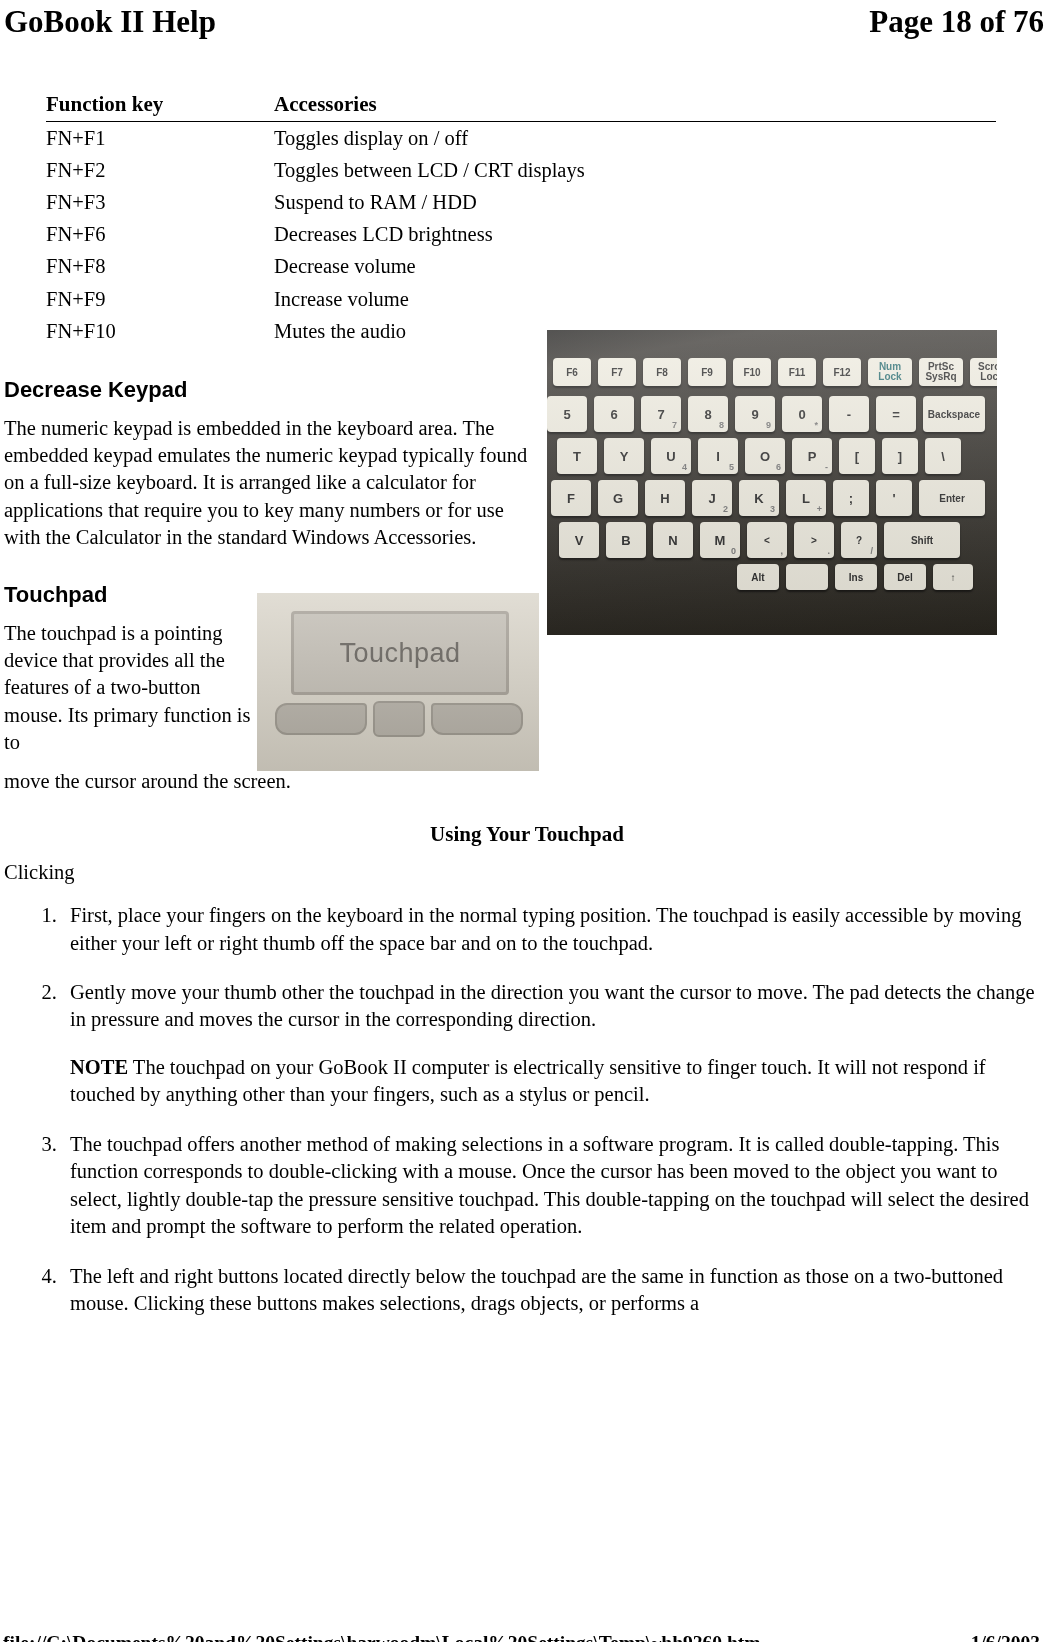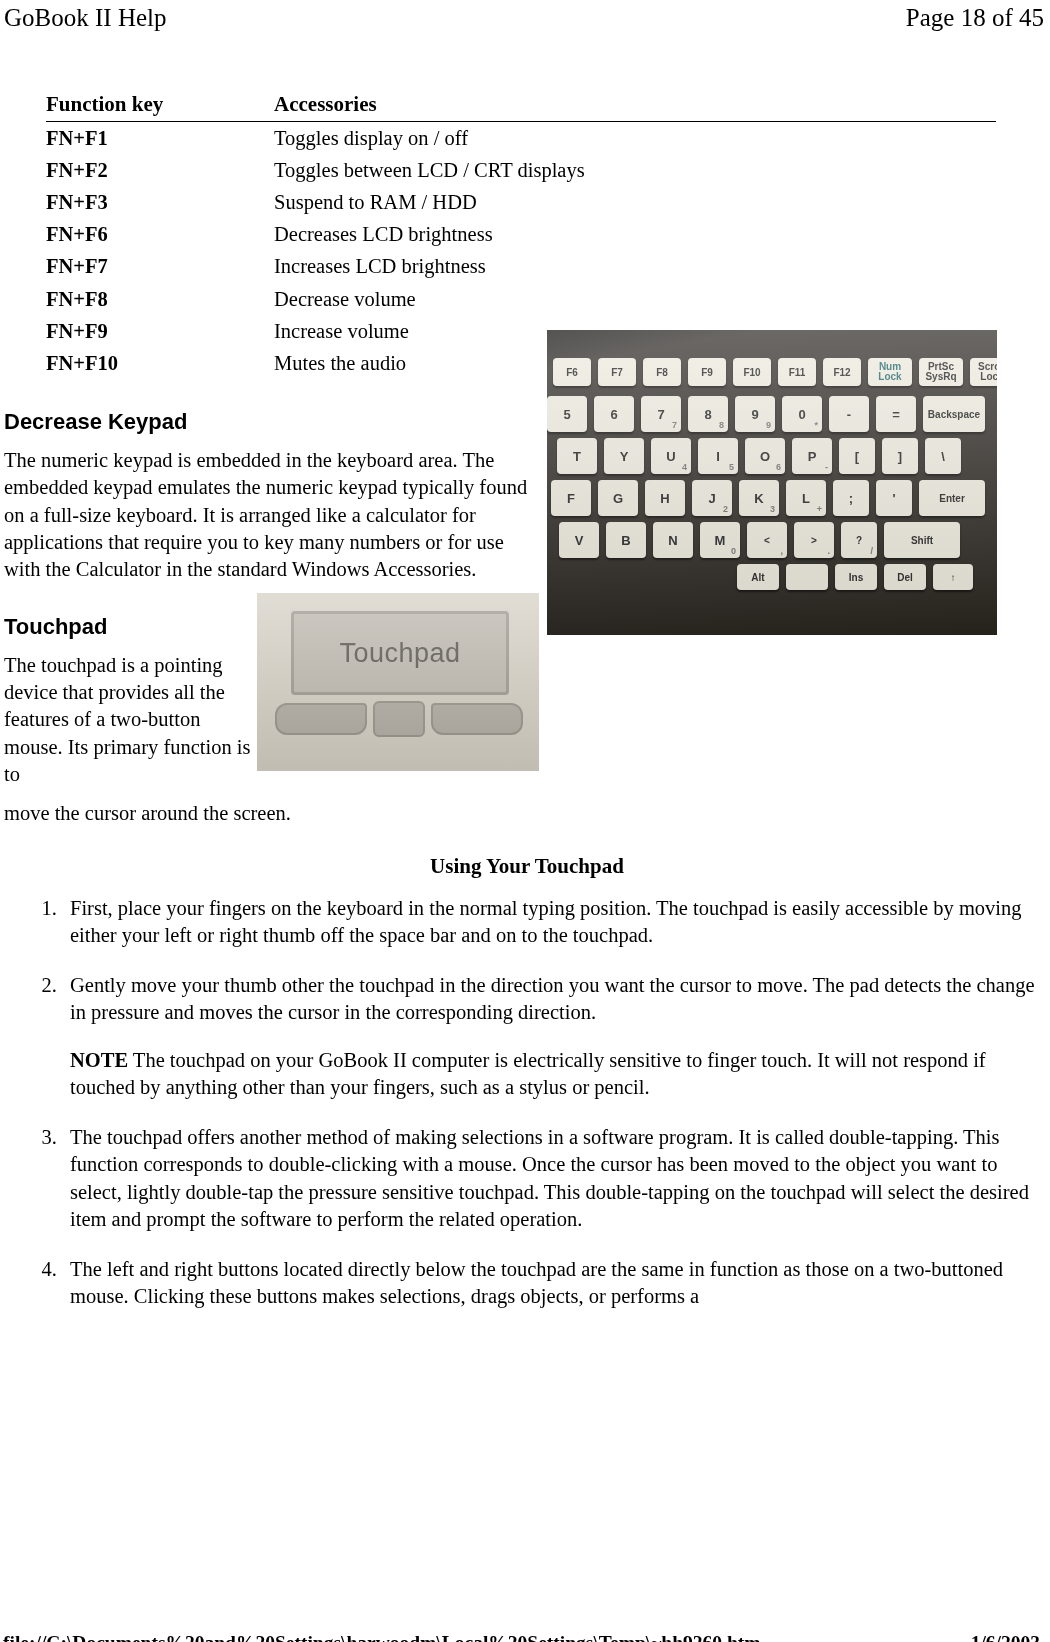--- a/index.html
+++ b/index.html
@@ -20,22 +20,22 @@
     width: 1050px;
     height: 1642px;
     box-sizing: border-box;
   }
   .header {
     position: absolute;
     top: 4px;
     left: 0;
     width: 1050px;
     height: 34px;
-    font-size: 25px;
-    font-weight: normal;
+    font-size: 31px;
+    font-weight: bold;
   }
   .header .left {
     position: absolute;
     left: 4px;
     top: 0;
   }
   .header .right {
     position: absolute;
     right: 6px;
     top: 0;
@@ -59,21 +59,21 @@
     padding: 0 0 4px 0;
     border-bottom: 1.6px solid #000;
   }
   table.fnkeys th.c1 { width: 228px; font-family: Liberation Serif, serif; }
   table.fnkeys td {
     padding: 2px 0 1px 0;
     font-size: 20.5px;
     line-height: 1.42;
   }
   table.fnkeys td.key {
-    font-weight: bold;
+    font-weight: normal;
     margin-left: 44px;
   }
   h2.section {
     font-size: 22px;
     font-weight: bold;
     margin: 30px 0 0 4px;
     font-family: "Liberation Sans", sans-serif;
   }
   h3.section {
     font-size: 21px;
@@ -207,21 +207,21 @@
   .footer .fleft { position: absolute; left: 3px; }
   .footer .fright { position: absolute; right: 10px; }
 </style>
 </head>
 <body>
 
 <div class="page">
 
   <div class="header">
     <span class="left">GoBook II Help</span>
-    <span class="right">Page 18 of 45</span>
+    <span class="right">Page 18 of 76</span>
   </div>
 
   <div class="content">
 
     <table class="fnkeys">
       <thead>
         <tr>
           <th class="c1">Function key</th>
           <th>Accessories</th>
         </tr>
@@ -235,24 +235,20 @@
           <td class="key">FN+F2</td>
           <td>Toggles between LCD / CRT displays</td>
         </tr>
         <tr>
           <td class="key">FN+F3</td>
           <td>Suspend to RAM / HDD</td>
         </tr>
         <tr>
           <td class="key">FN+F6</td>
           <td>Decreases LCD brightness</td>
-        </tr>
-        <tr>
-          <td class="key">FN+F7</td>
-          <td>Increases LCD brightness</td>
         </tr>
         <tr>
           <td class="key">FN+F8</td>
           <td>Decrease volume</td>
         </tr>
         <tr>
           <td class="key">FN+F9</td>
           <td>Increase volume</td>
         </tr>
         <tr>
@@ -263,20 +259,21 @@
     </table>
 
     <h2 class="section">Decrease Keypad</h2>
     <p class="body keypad-para">The numeric keypad is embedded in the keyboard area.   The embedded keypad emulates the numeric keypad typically found on a full-size keyboard.   It is arranged like a calculator for applications that require you to key many numbers or for use with the Calculator in the standard Windows Accessories.</p>
 
     <h2 class="section">Touchpad</h2>
     <p class="body wrap-left">The touchpad  is a pointing device that provides all the features of a two-button mouse. Its primary function is to</p>
     <p class="body">move the cursor around the screen.</p>
 
     <h3 class="section">Using Your Touchpad</h3>
+    <p class="body">Clicking</p>
 
     <ol class="steps">
       <li>
         <p>First, place your fingers on the keyboard in the normal typing position. The touchpad is easily accessible by moving either your left or right thumb off the space bar and on to the touchpad.</p>
       </li>
       <li>
         <p>Gently move your thumb other the touchpad in the direction you want the cursor to move. The pad detects the change in pressure and moves the cursor in the corresponding direction.</p>
         <p class="note"><span class="bold">NOTE</span><span>  The touchpad on your GoBook II computer is electrically sensitive to finger touch.  It will not respond if touched by anything other than your fingers, such as a stylus or pencil.</span></p>
       </li>
       <li>

